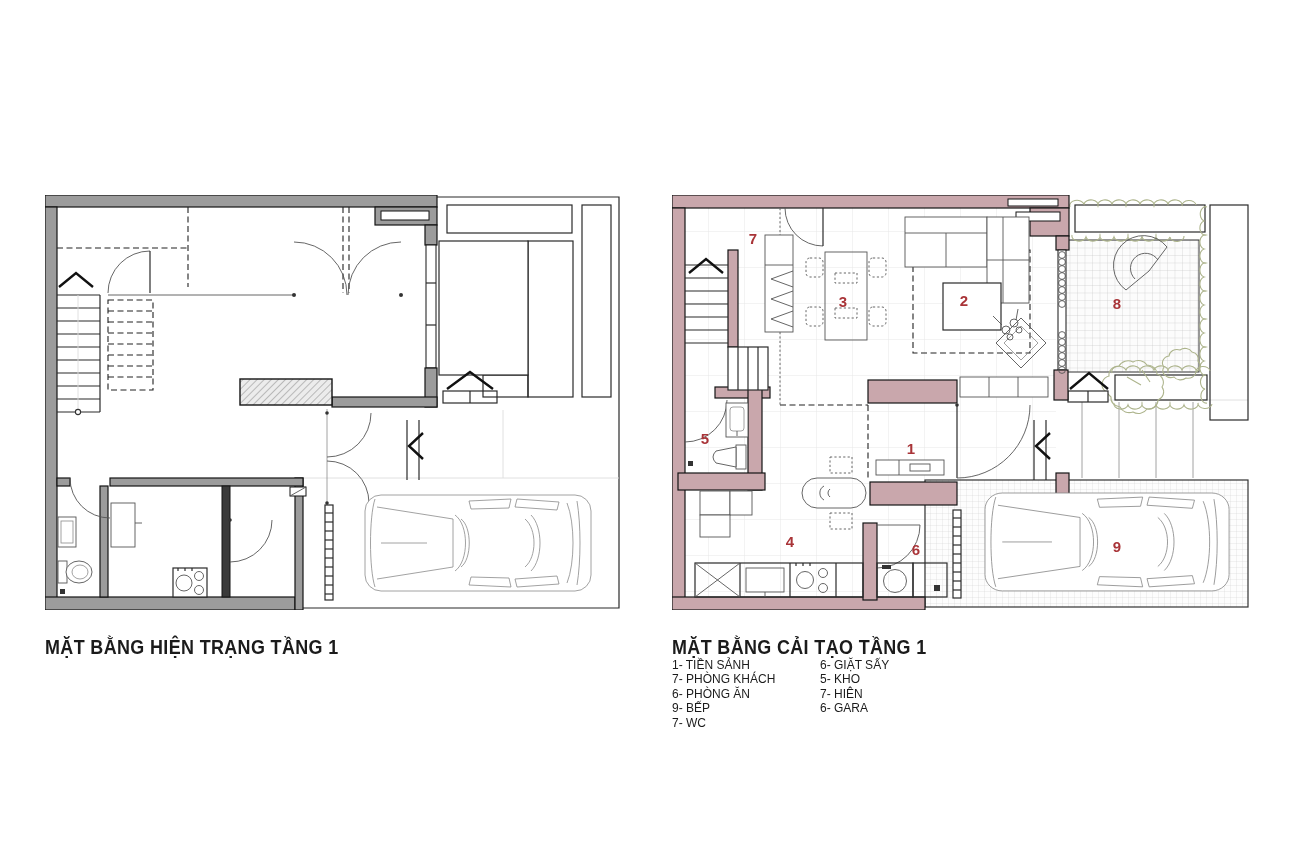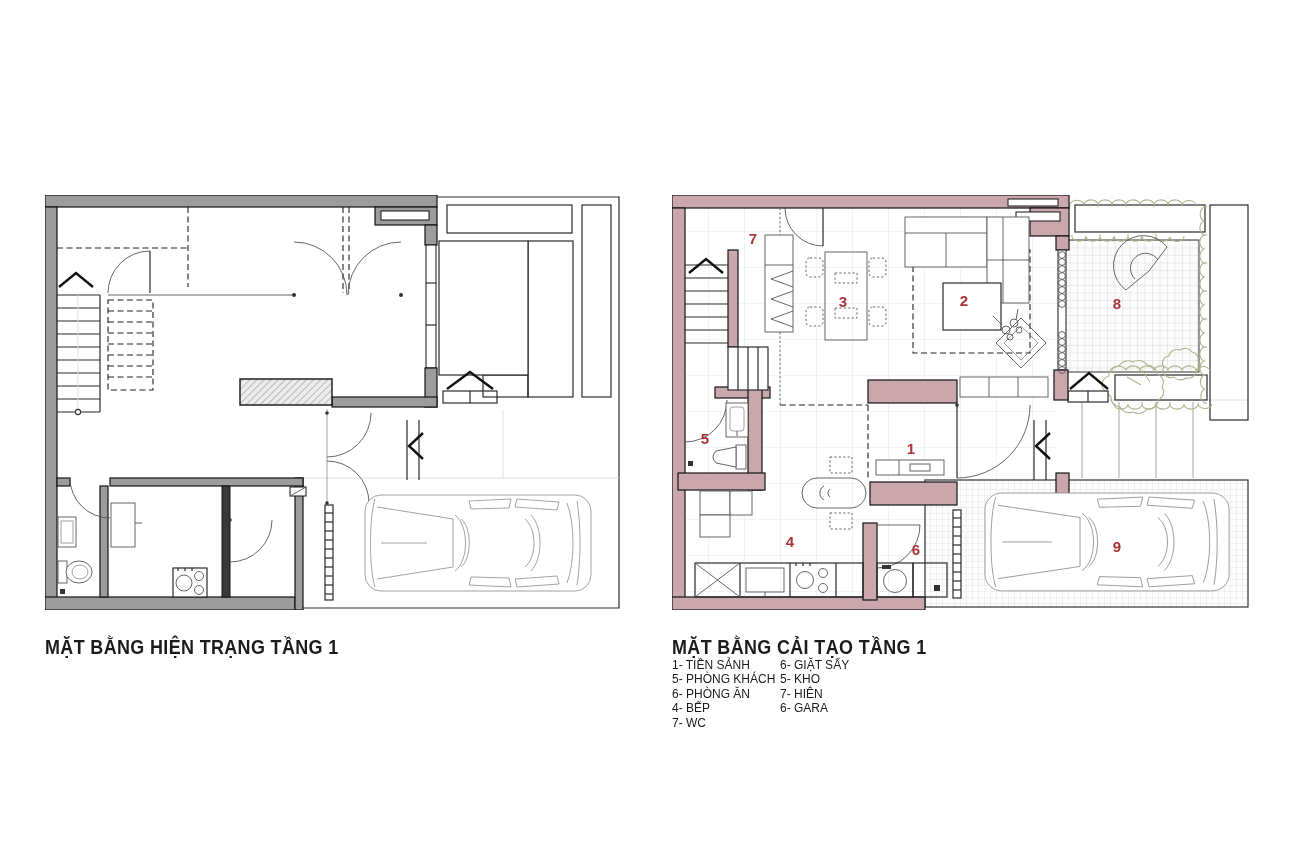--- a/index.html
+++ b/index.html
@@ -501,24 +501,24 @@
   <div class="room-num" style="left:911px;top:448px">1</div>
   <div class="room-num" style="left:790px;top:541px">4</div>
   <div class="room-num" style="left:916px;top:549px">6</div>
   <div class="room-num" style="left:1117px;top:546px">9</div>
 
   <div class="plan-title" style="left:45px;top:636px">MẶT BẰNG HIỆN TRẠNG TẦNG 1</div>
   <div class="plan-title" style="left:672px;top:636px">MẶT BẰNG CẢI TẠO TẦNG 1</div>
 
   <div class="legend-col" style="left:672px">
     <div class="legend-item">1- TIỀN SẢNH</div>
-    <div class="legend-item">5- PHÒNG KHÁCH</div>
+    <div class="legend-item">7- PHÒNG KHÁCH</div>
     <div class="legend-item">6- PHÒNG ĂN</div>
-    <div class="legend-item">4- BẾP</div>
+    <div class="legend-item">9- BẾP</div>
     <div class="legend-item">7- WC</div>
   </div>
-  <div class="legend-col" style="left:780px">
+  <div class="legend-col" style="left:820px">
     <div class="legend-item">6- GIẶT SẤY</div>
     <div class="legend-item">5- KHO</div>
     <div class="legend-item">7- HIÊN</div>
     <div class="legend-item">6- GARA</div>
   </div>
 </div>
 
 </body></html>

